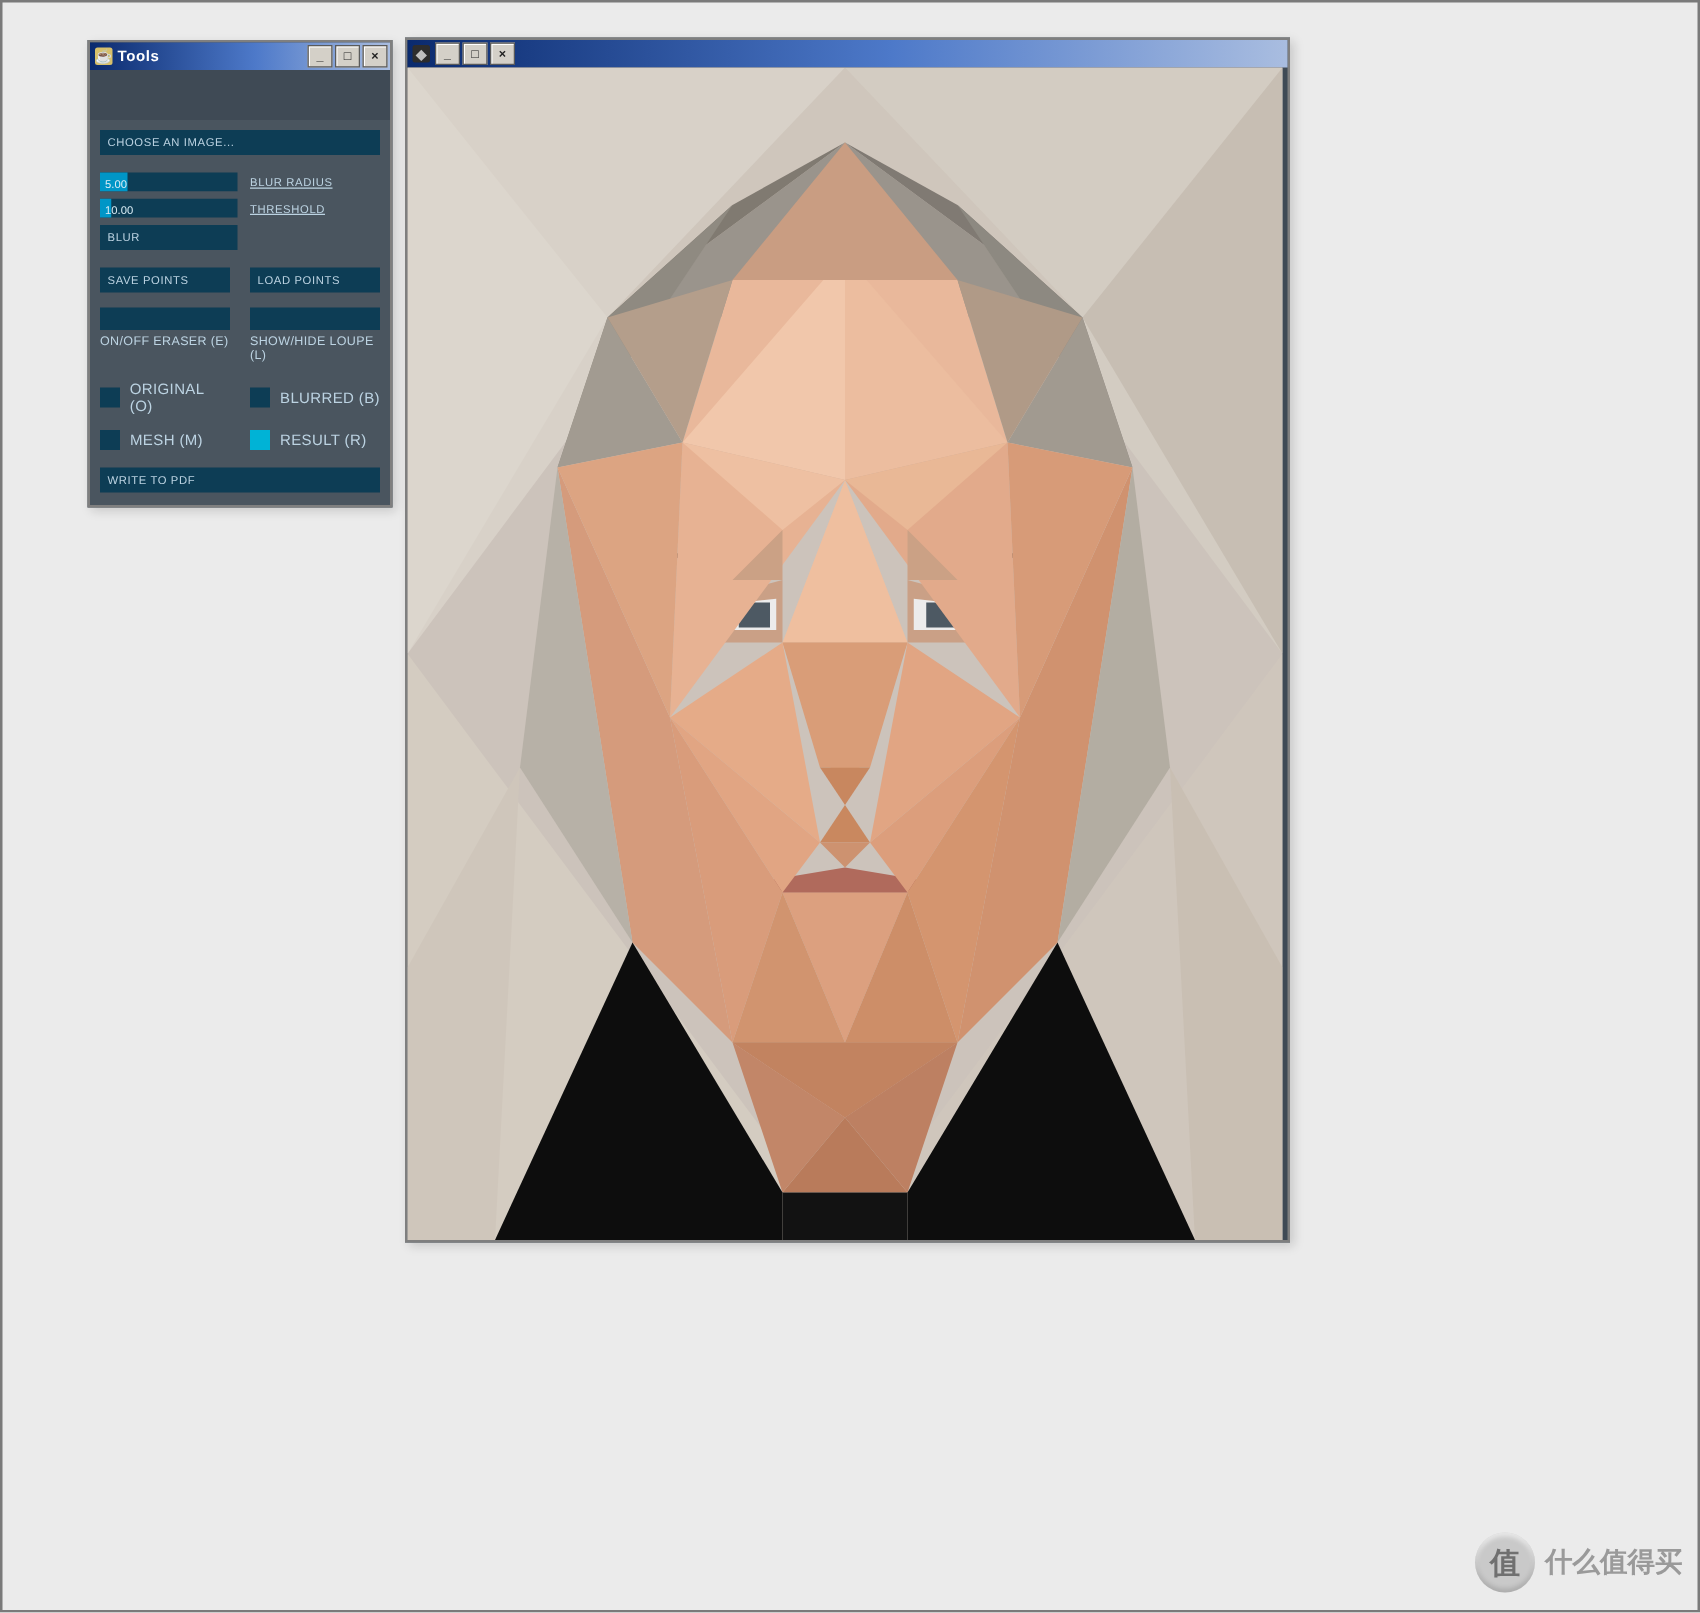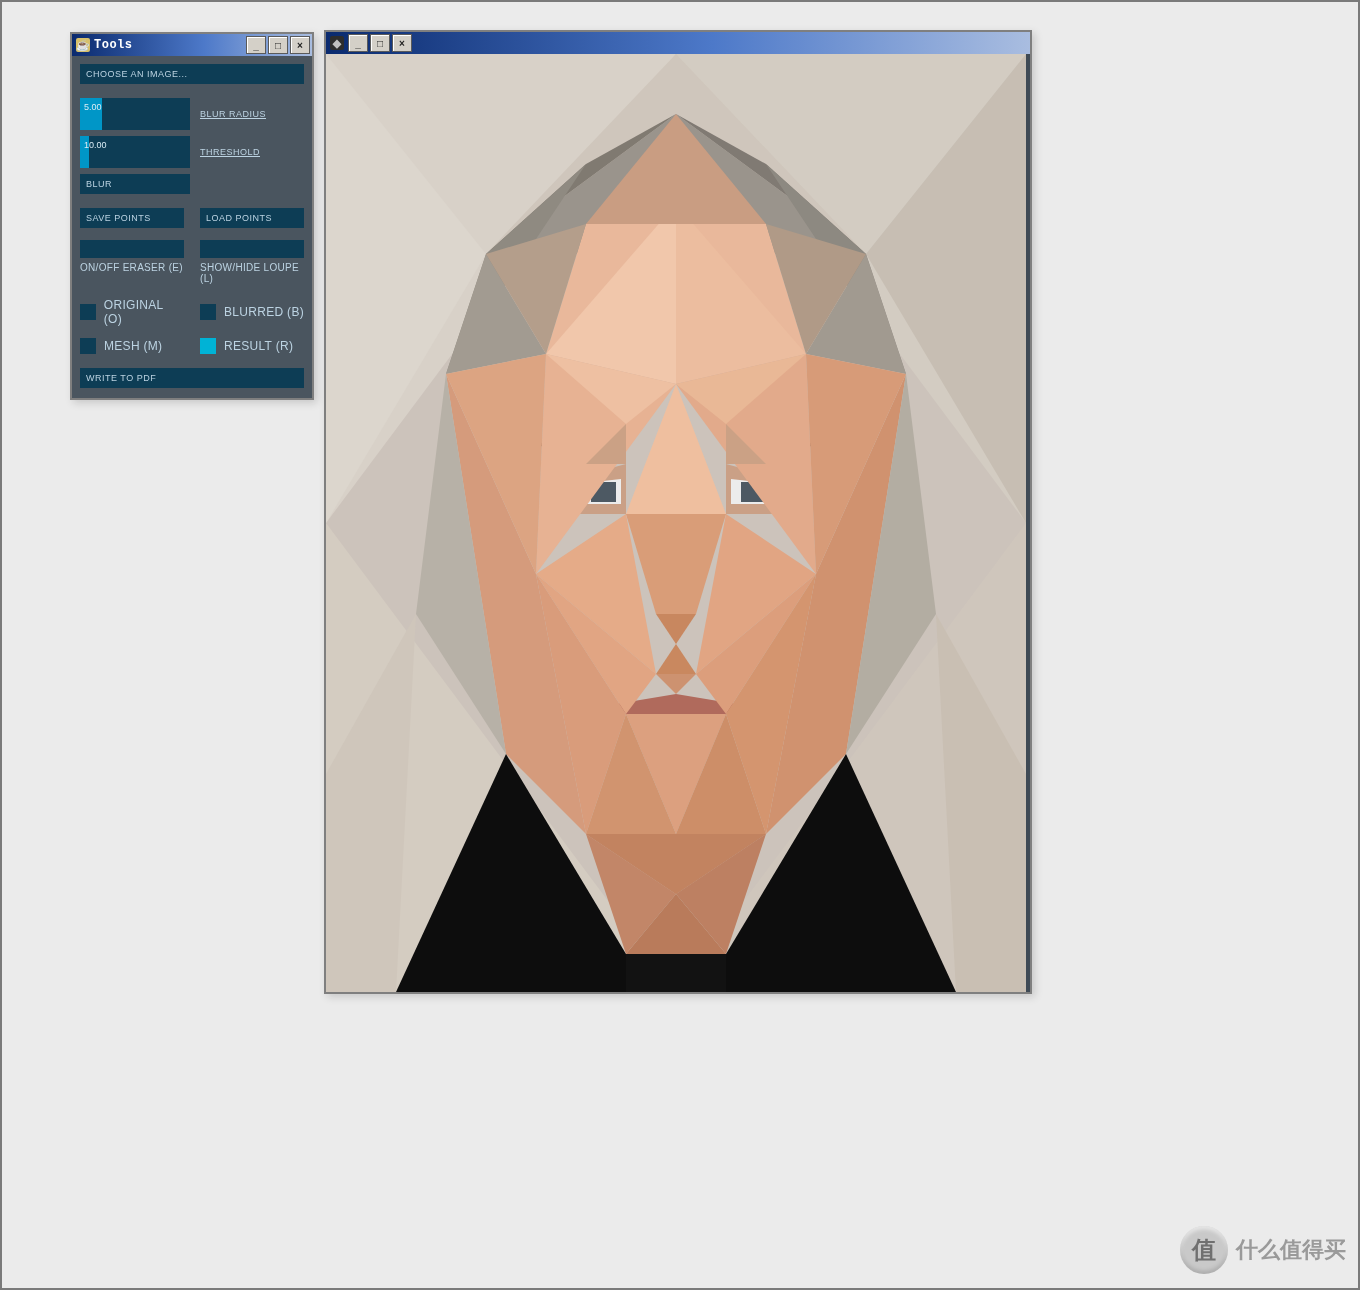--- a/index.html
+++ b/index.html
@@ -39,35 +39,36 @@
   }
   .titlebar .icon {
     width: 14px; height: 14px;
     margin-right: 4px;
     display: inline-flex; align-items: center; justify-content: center;
     font-size: 11px;
     background: #d7c06b;
     color: #6b5510;
     border-radius: 2px;
   }
-  .titlebar .title { flex: 1; letter-spacing: 0.5px; font-family: Liberation Mono, monospace; }
+  .titlebar .title { flex: 1; letter-spacing: 0.5px; }
   .win-btns { display: flex; gap: 2px; }
   .win-btn {
     width: 18px; height: 16px;
     background: #d4d0c8;
     border: 1px solid #5a5a5a;
     box-shadow: inset 1px 1px 0 #fff;
     display: inline-flex; align-items: center; justify-content: center;
     font-size: 10px; color:#222;
   }
 
   
   .tools-body {
     background: #4a555f;
     padding: 8px;
+    margin-top: 40px;
   }
   .tool-btn {
     background: #0d3d55;
     color: #bcd3e2;
     font-size: 9px;
     letter-spacing: 0.5px;
     height: 20px;
     display: flex;
     align-items: center;
     padding: 0 6px;
@@ -75,21 +76,21 @@
     border: none;
     box-sizing: border-box;
   }
   .tool-btn.full { width: 100%; }
   .slider-row {
     display: flex; align-items: center;
     margin-bottom: 6px;
   }
   .slider {
     position: relative;
-    width: 110px; height: 32px;
+    width: 110px; height: 15px;
     background: #0d3d55;
     margin-right: 10px;
   }
   .slider .fill {
     position: absolute; top:0; left:0; bottom:0;
     background: #0096c7;
   }
   .slider .val {
     position: absolute; top:0; left:4px;
     line-height: 18px;

